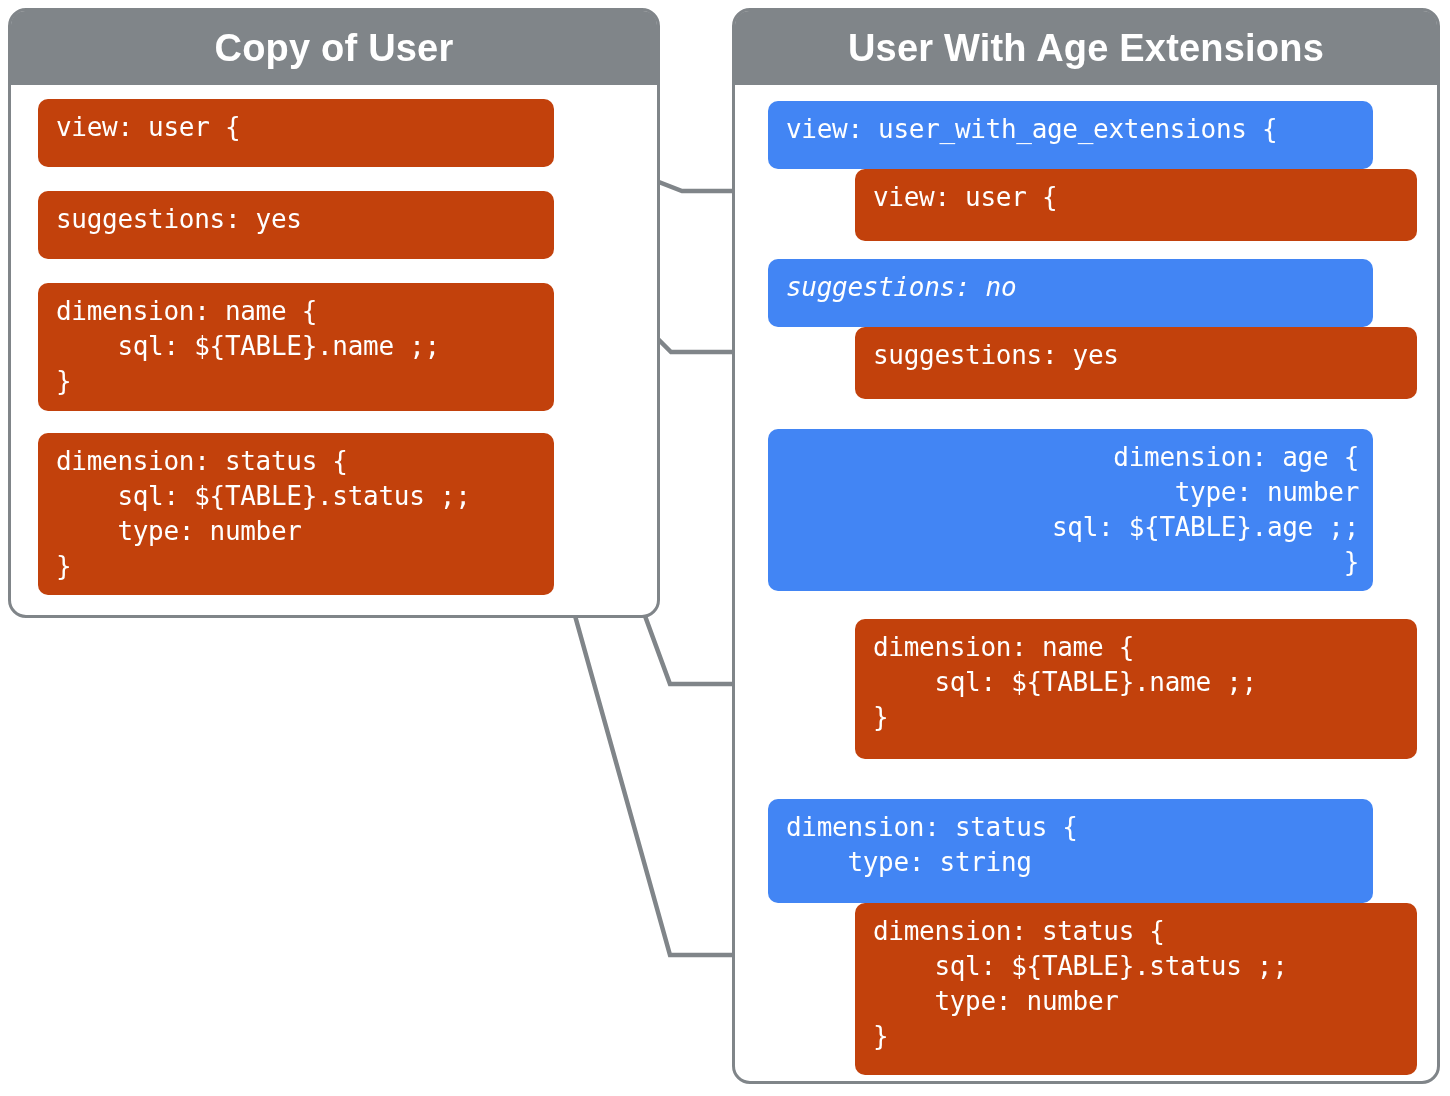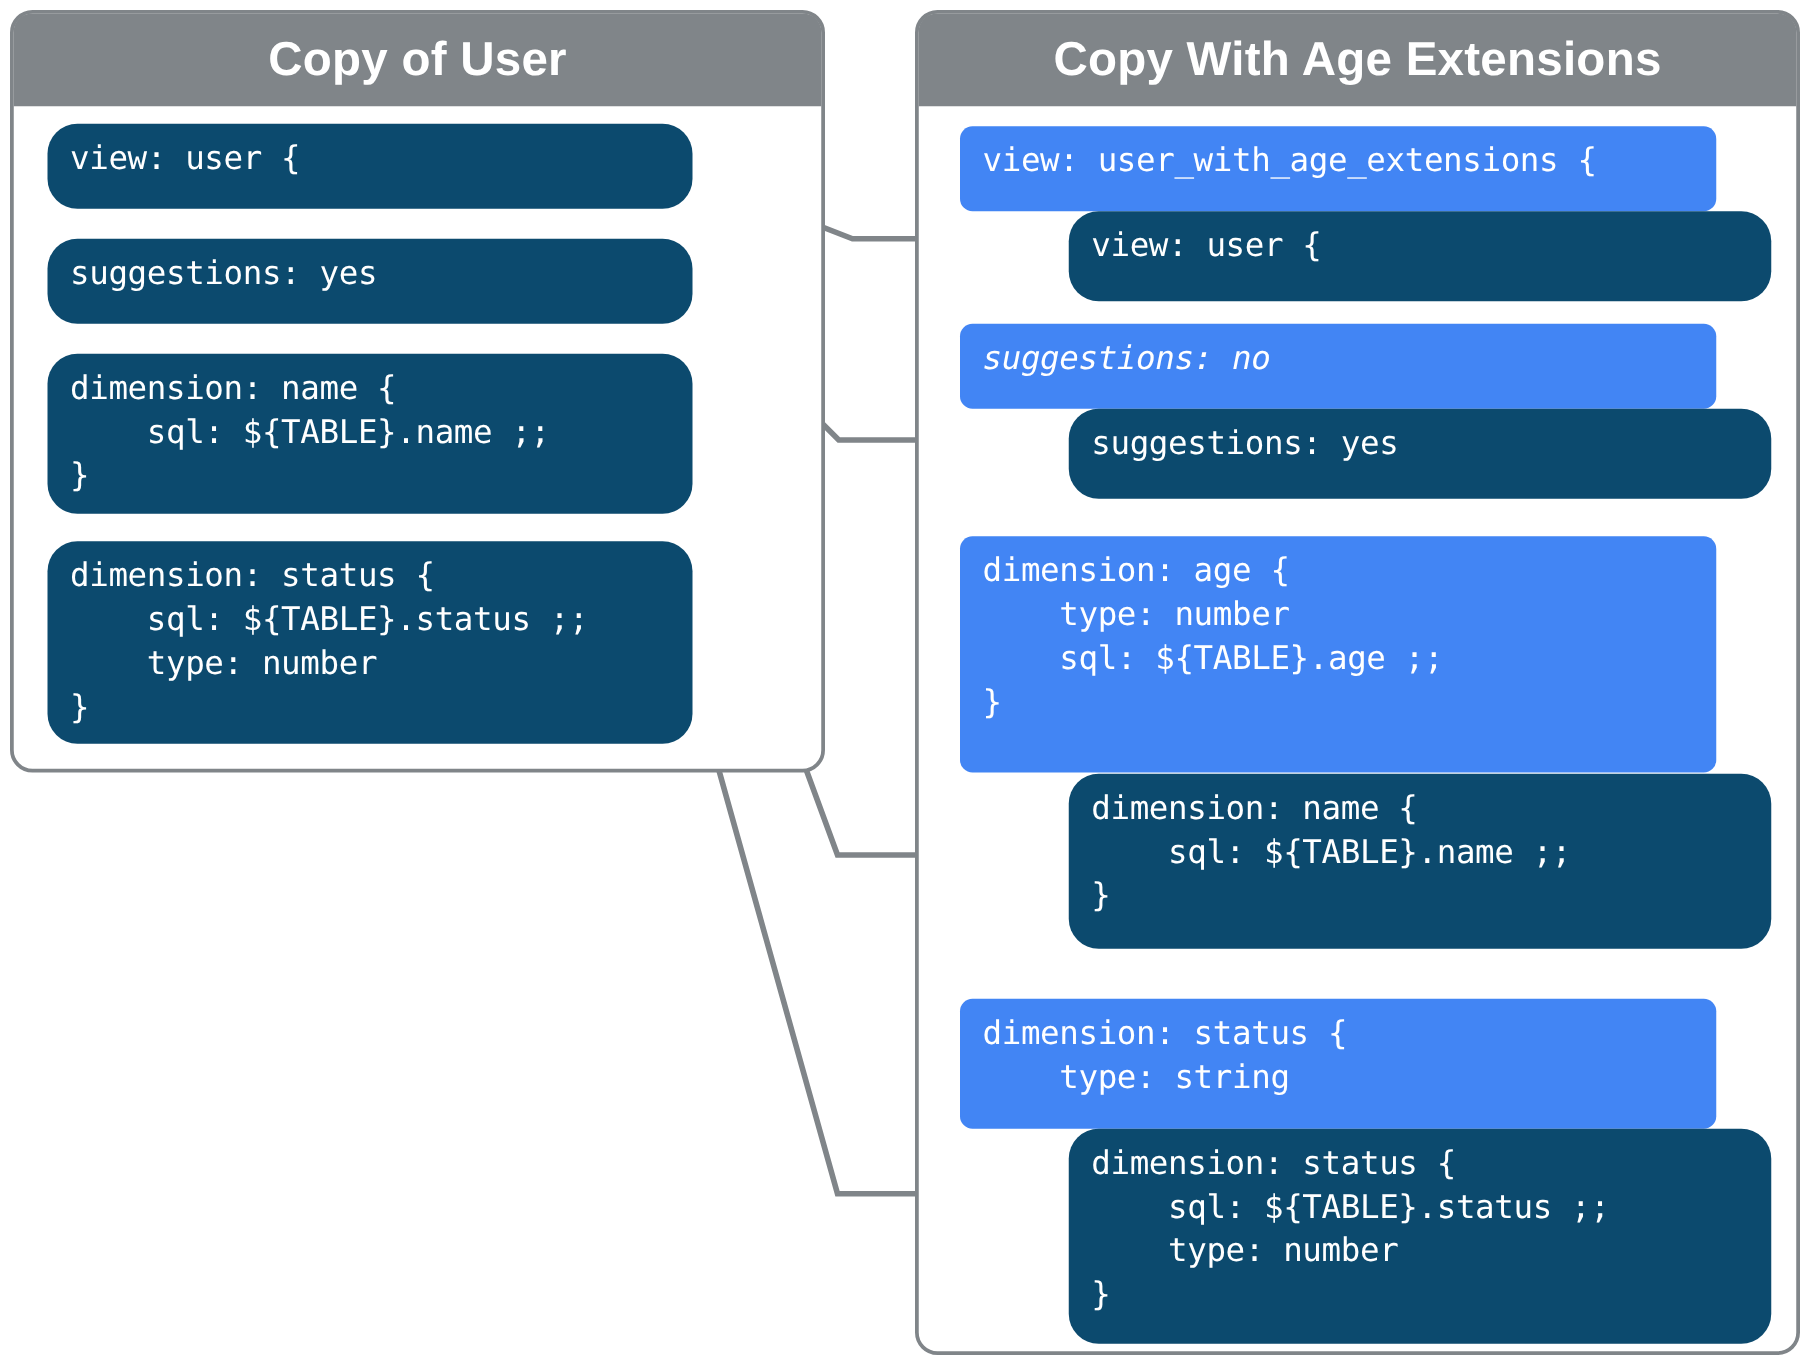--- a/index.html
+++ b/index.html
@@ -49,39 +49,39 @@
     color: #ffffff;
     font-family: "DejaVu Sans Mono", "Liberation Mono", monospace;
     font-size: 26px;
     line-height: 35px;
     white-space: pre;
     box-sizing: border-box;
     padding: 11px 14px 11px 18px;
     letter-spacing: -0.3px;
     overflow: hidden;
   }
-  .code-dark  { background: #0c4a6e; border-radius: 24px; }
+  .code-dark  { background: #c2410c; }
   .code-light { background: #4285F4; }
 
   
   .lblk { left: 27px; width: 516px; }
   #l-view        { top: 14px;  height: 68px; }
   #l-suggestions { top: 106px; height: 68px; }
   #l-dim-name    { top: 198px; height: 128px; }
   #l-dim-status  { top: 348px; height: 162px; }
 
   
   .rlight { left: 33px;  width: 605px; }
   .rdark  { left: 120px; width: 562px; }
 
   #r-view-outer  { top: 16px;  height: 68px; }
   #r-view-inner  { top: 84px;  height: 72px; }
   #r-sugg-outer  { top: 174px; height: 68px; font-style: italic; }
   #r-sugg-inner  { top: 242px; height: 72px; }
-  #r-dim-age     { top: 344px; height: 189px; }
+  #r-dim-age     { top: 344px; height: 162px; text-align: right; }
   #r-dim-name    { top: 534px; height: 140px; }
   #r-dim-status-outer { top: 714px; height: 104px; }
   #r-dim-status-inner { top: 818px; height: 172px; }
 
   
   #connectors {
     position: absolute;
     left: 0; top: 0;
     width: 1450px; height: 1096px;
     pointer-events: none;
@@ -115,21 +115,21 @@
     sql: ${TABLE}.name ;;
 }</div>
     <div class="code-block code-dark lblk" id="l-dim-status">dimension: status {
     sql: ${TABLE}.status ;;
     type: number
 }</div>
   </div>
 </div>
 
 <div class="panel" id="panel-right">
-  <div class="panel-header">Copy With Age Extensions</div>
+  <div class="panel-header">User With Age Extensions</div>
   <div class="panel-body">
     <div class="code-block code-light rlight" id="r-view-outer">view: user_with_age_extensions {</div>
     <div class="code-block code-dark rdark" id="r-view-inner">view: user {</div>
 
     <div class="code-block code-light rlight" id="r-sugg-outer">suggestions: no</div>
     <div class="code-block code-dark rdark" id="r-sugg-inner">suggestions: yes</div>
 
     <div class="code-block code-light rlight" id="r-dim-age">dimension: age {
     type: number
     sql: ${TABLE}.age ;;

